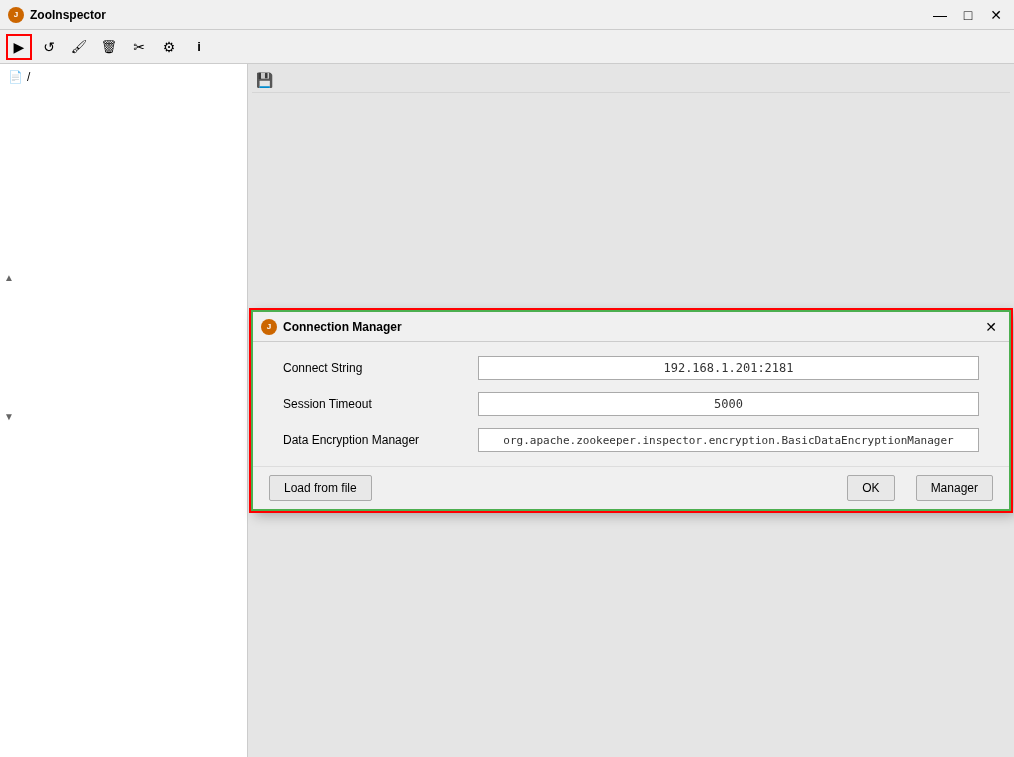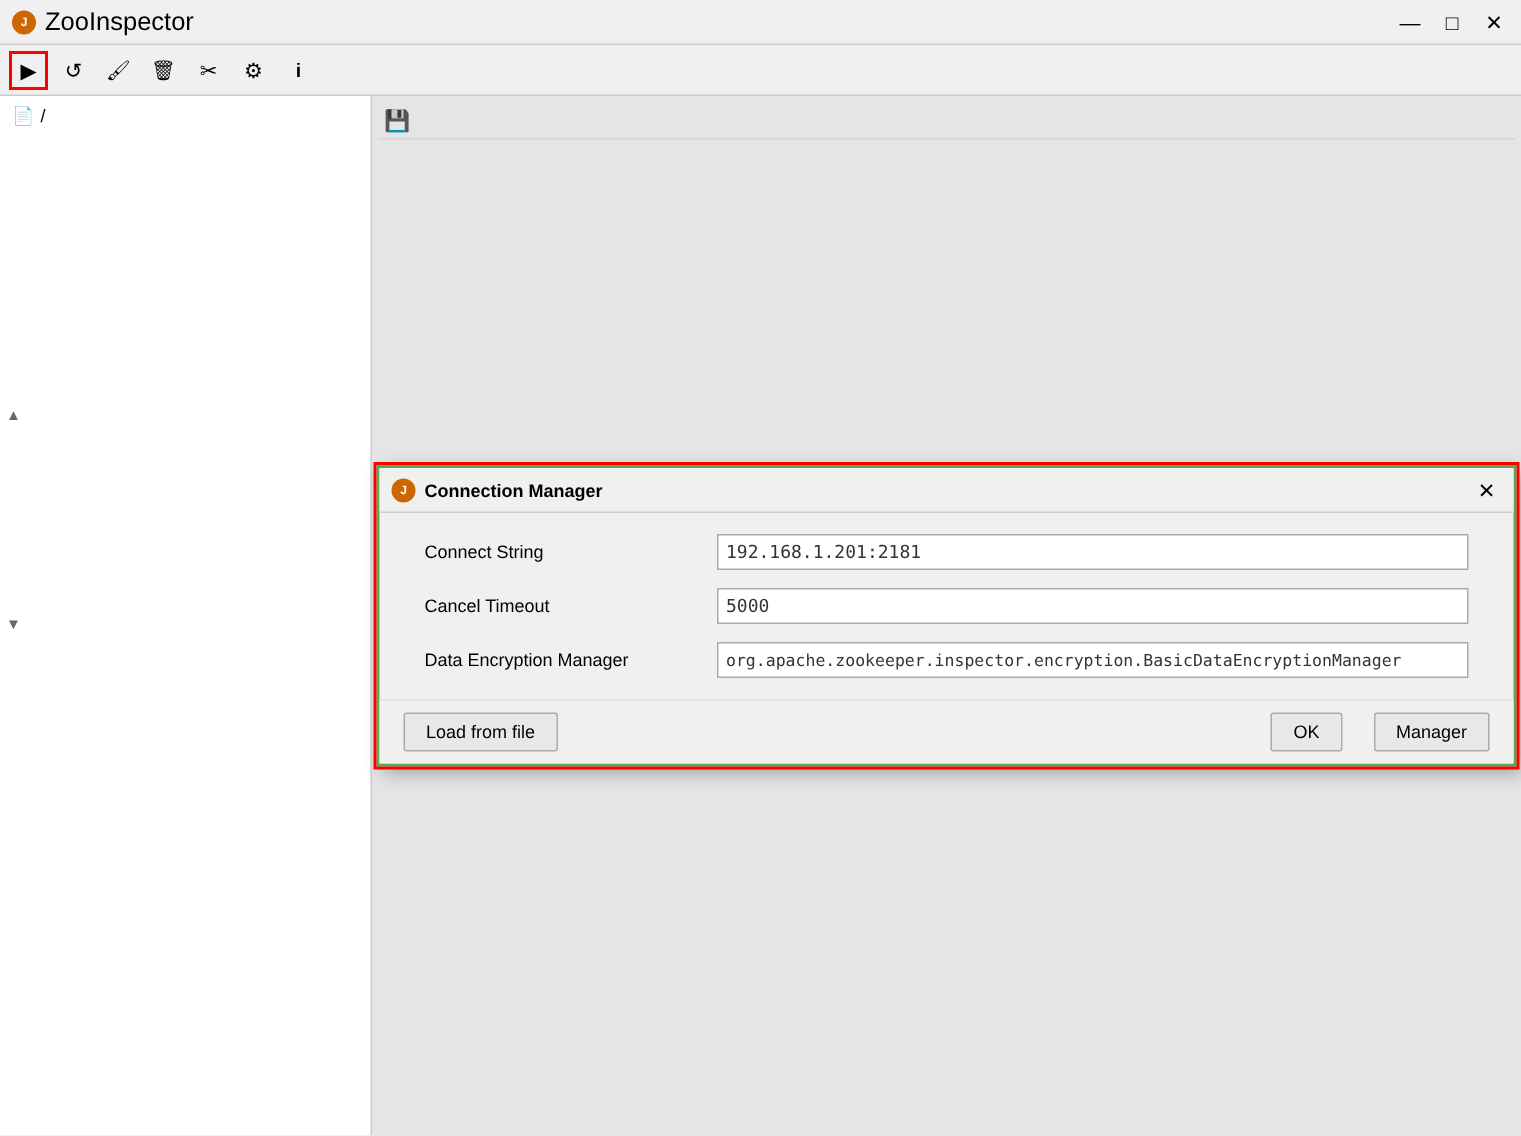--- a/index.html
+++ b/index.html
@@ -22,22 +22,23 @@
       border-bottom: 1px solid #ccc;
       padding: 4px 8px;
       height: 30px;
     }
     .title-bar-left {
       display: flex;
       align-items: center;
       gap: 6px;
     }
     .title-text {
-      font-size: 17px;
-      color: #000;
+      font-size: 12px;
+      color: #000;
+      font-weight: bold;
     }
     .title-bar-controls {
       display: flex;
       align-items: center;
       gap: 8px;
     }
     .title-btn {
       width: 20px;
       height: 20px;
       display: flex;
@@ -215,20 +216,21 @@
     }
     .form-input {
       flex: 1;
       height: 24px;
       border: 1px solid #aaa;
       background: #fff;
       padding: 2px 5px;
       font-size: 12px;
       font-family: monospace;
       color: #333;
+      text-align: center;
     }
 
     .dialog-footer {
       display: flex;
       align-items: flex-end;
       justify-content: space-between;
       padding: 8px 16px;
       background: #f0f0f0;
       border-top: 1px solid #ddd;
     }
@@ -361,21 +363,21 @@
           </div>
 
           <div class="dialog-body">
 
             <div class="form-row">
               <label class="form-label">Connect String</label>
               <input class="form-input" type="text" value="192.168.1.201:2181" style="">
             </div>
 
             <div class="form-row">
-              <label class="form-label">Cancel Timeout</label>
+              <label class="form-label">Session Timeout</label>
               <input class="form-input" type="text" value="5000" style="">
             </div>
 
             <div class="form-row">
               <label class="form-label">Data Encryption Manager</label>
               <input class="form-input" type="text" style="font-size: 11px;" value="org.apache.zookeeper.inspector.encryption.BasicDataEncryptionManager">
             </div>
           </div>
 
           <div class="dialog-footer">

